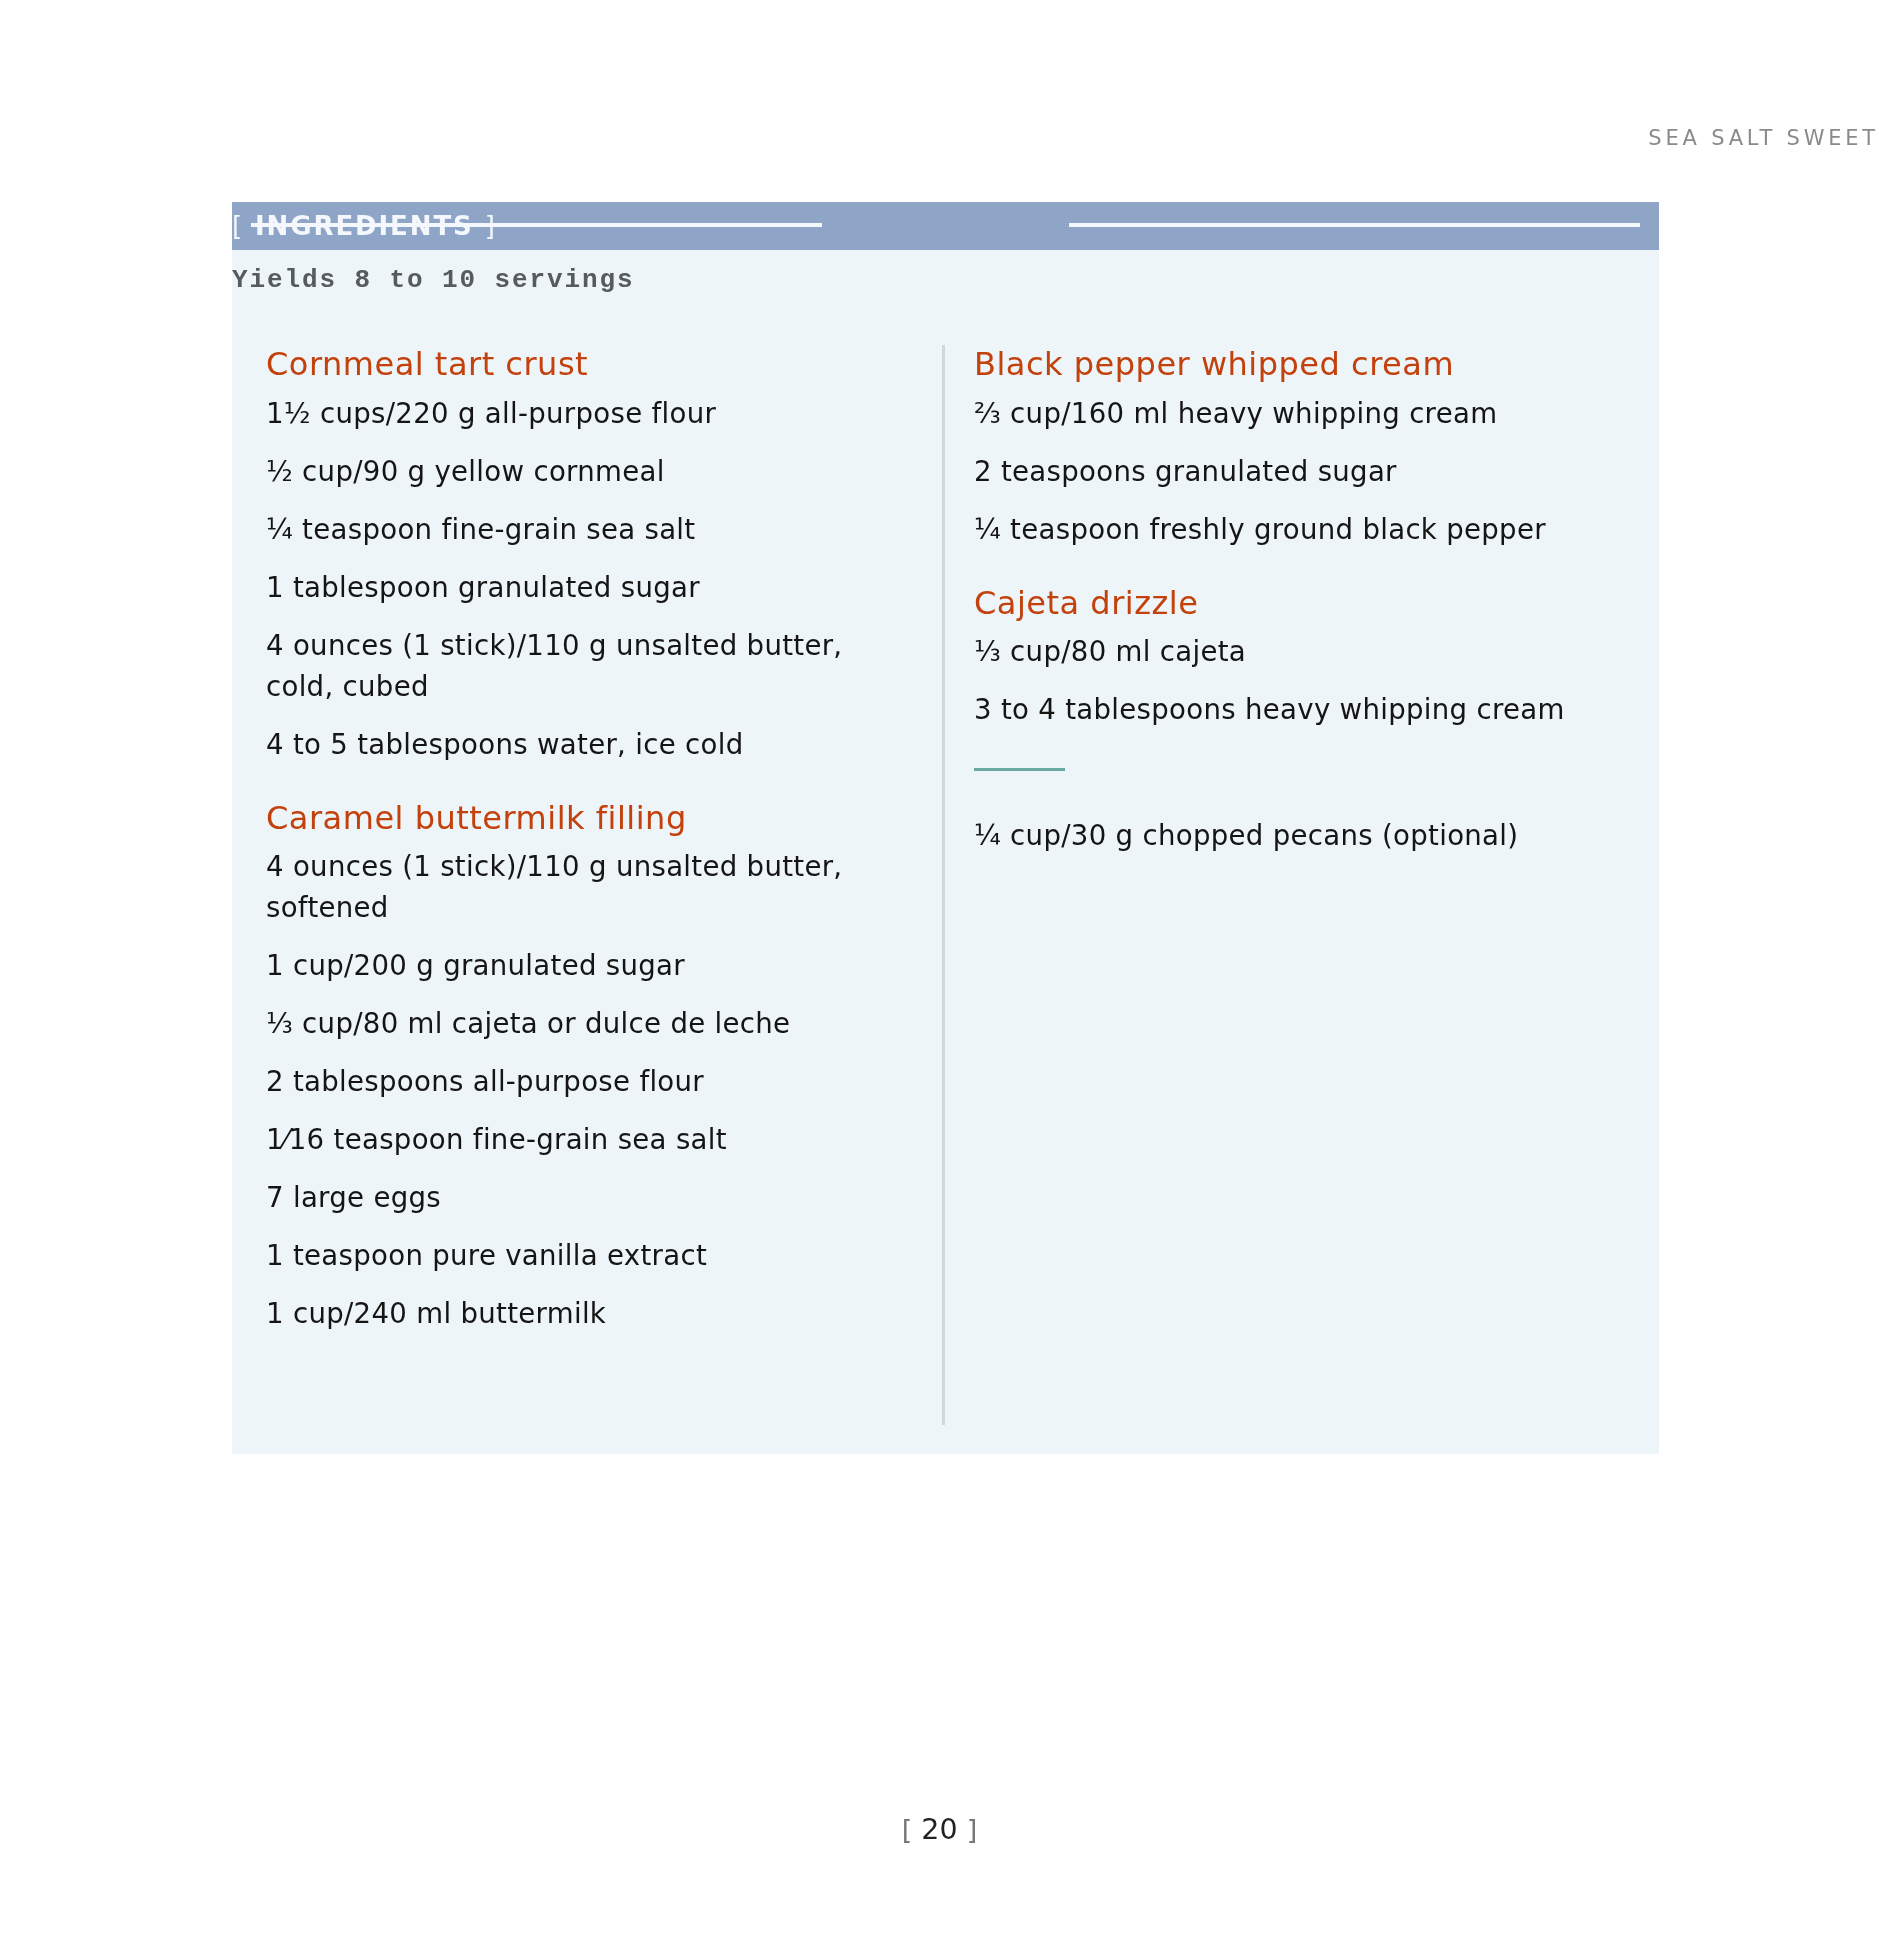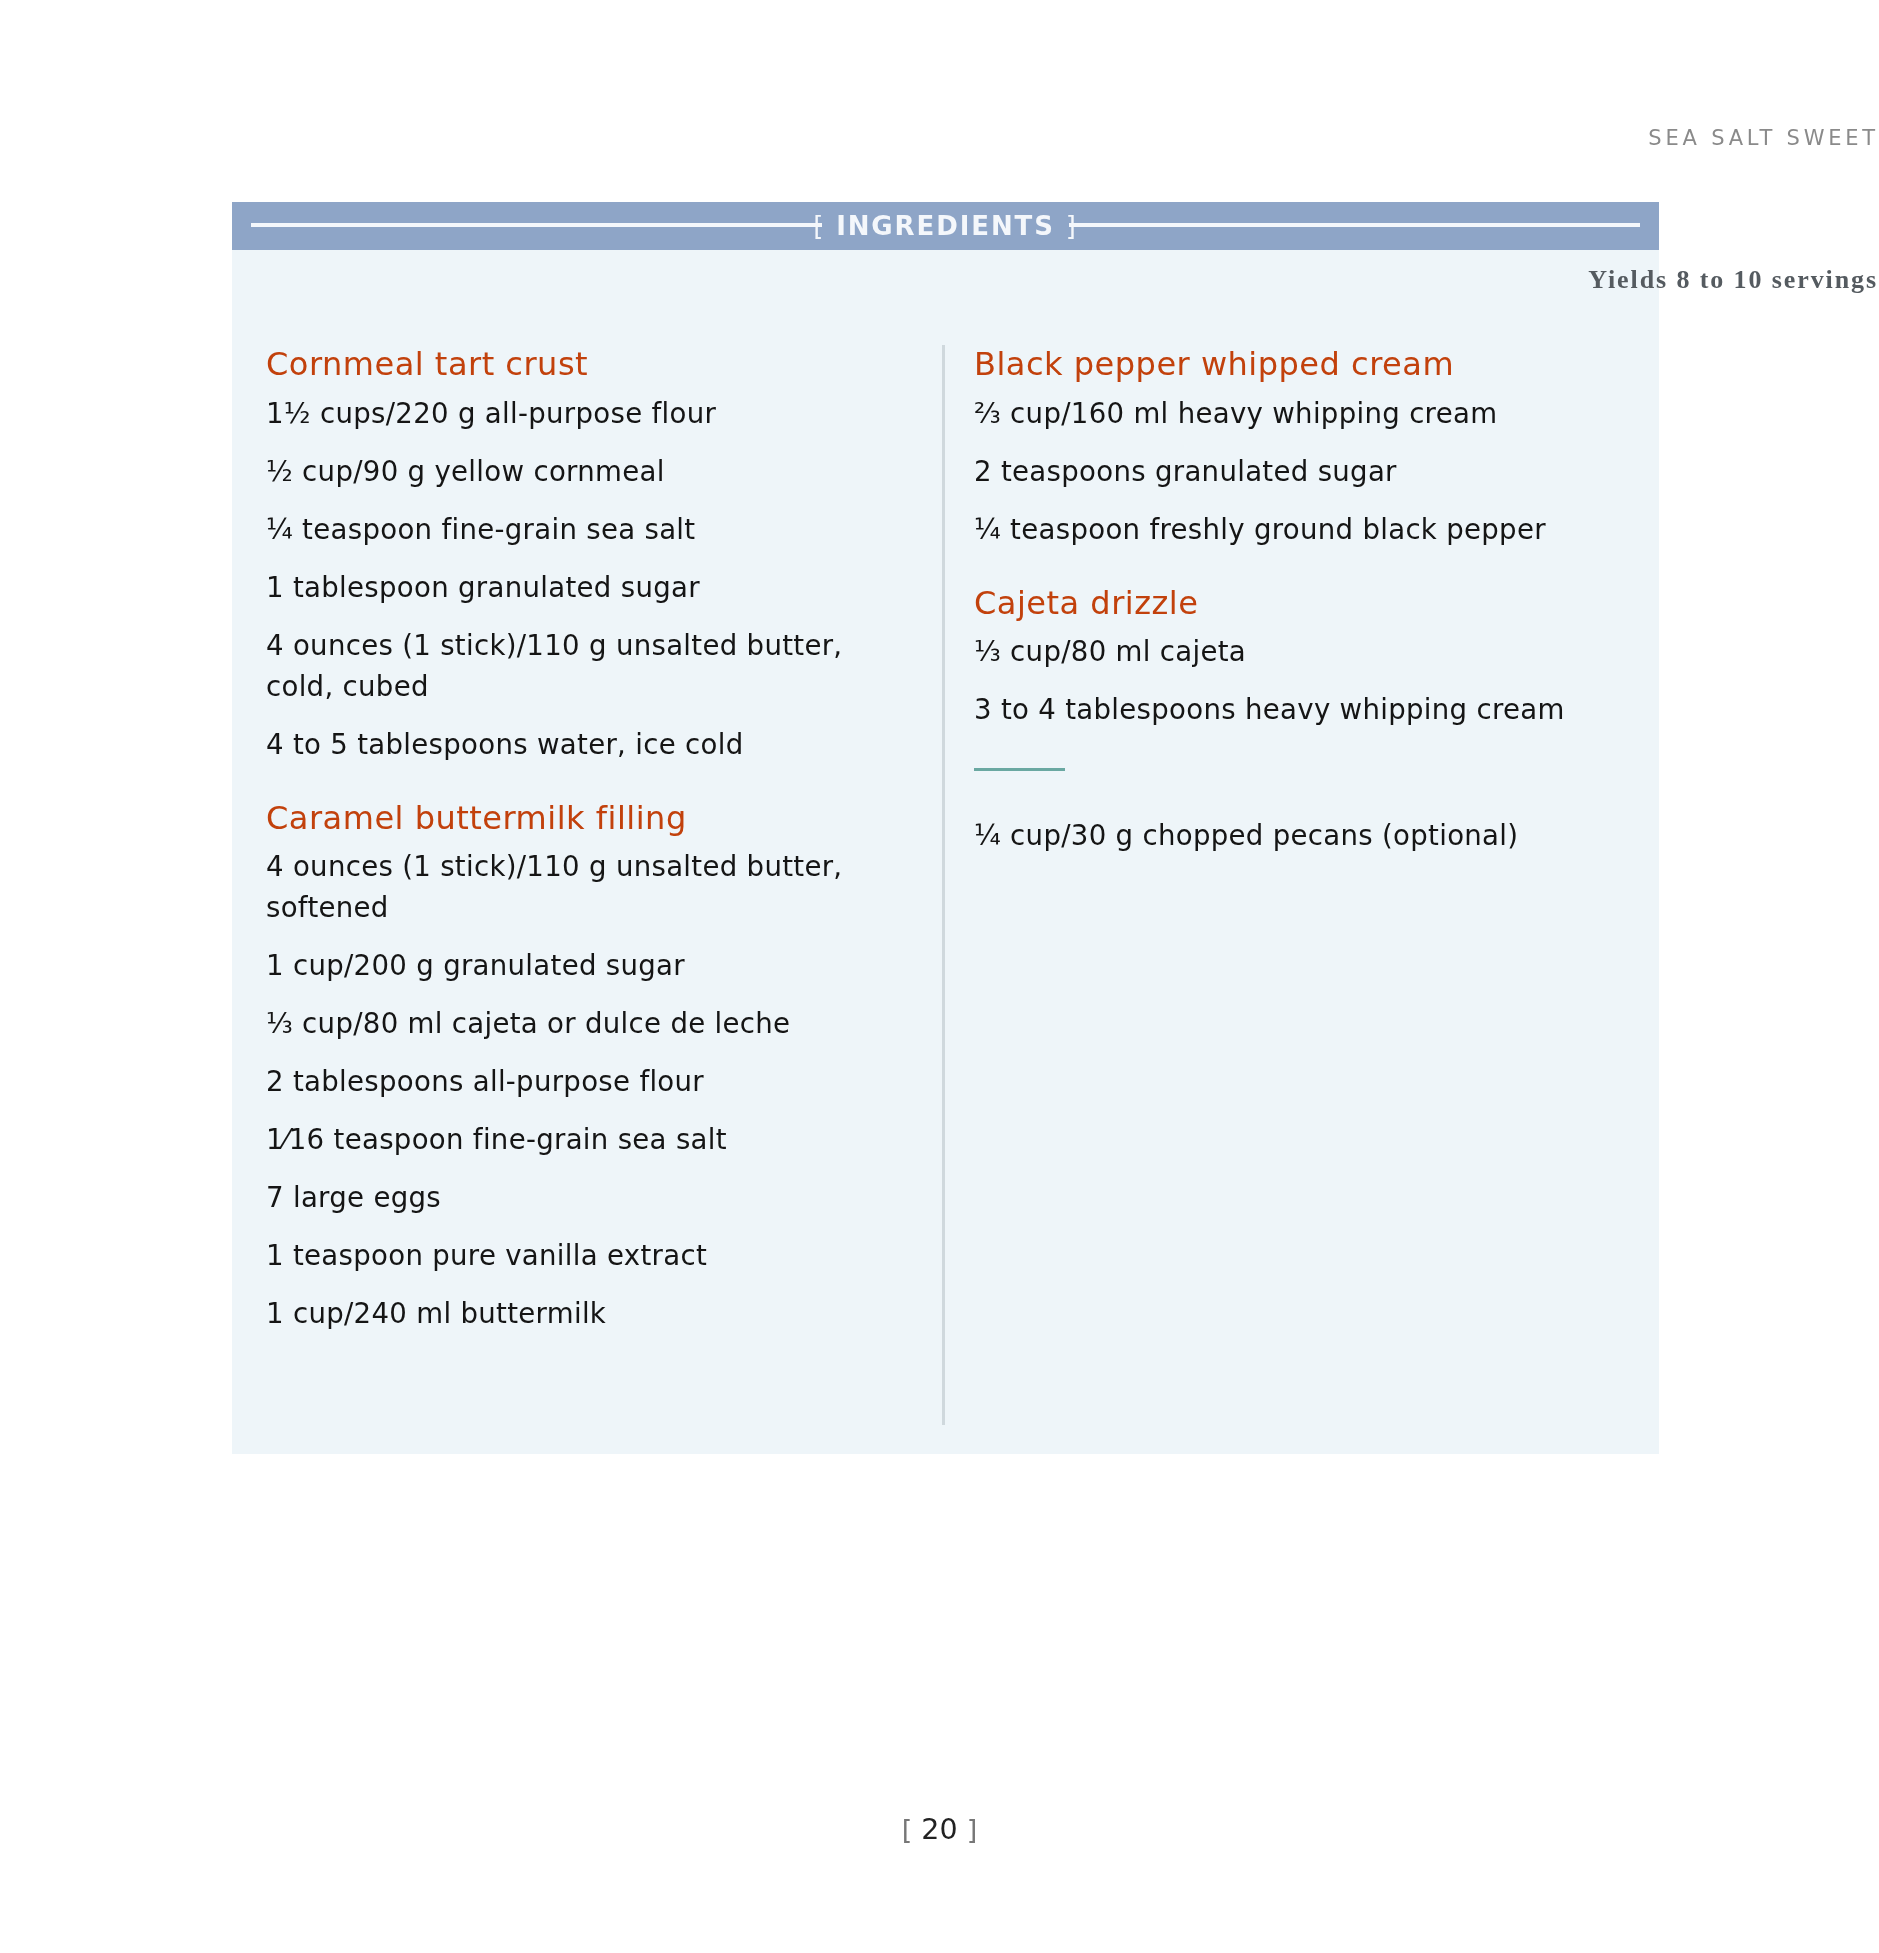--- a/index.html
+++ b/index.html
@@ -49,36 +49,35 @@
       background: #f4f7fb;
     }
     .banner-line.left { left: 19px; width: 571px; }
     .banner-line.right { left: 837px; width: 571px; }
     .banner-title {
       position: absolute;
       left: 0;
       top: 0;
       width: 1427px;
       height: 48px;
-      text-align: center;
       line-height: 48px;
       color: #f4f7fb;
       font-family: "DejaVu Sans", sans-serif;
       font-weight: bold;
       font-size: 26px;
       letter-spacing: 1.9px;
     }
     .banner-title .brk { font-weight: normal; }
     .yields {
       position: absolute;
       left: 0;
       top: 63px;
-      width: 1646px;
-      text-align: right;
-      font-family: Liberation Serif, serif;
+      width: 1427px;
+      text-align: left;
+      font-family: Liberation Mono, monospace;
       font-weight: bold;
       font-size: 26px;
       letter-spacing: 1.9px;
       color: #555b60;
     }
     .divider-v {
       position: absolute;
       left: 710px;
       top: 143px;
       width: 2.9px;

